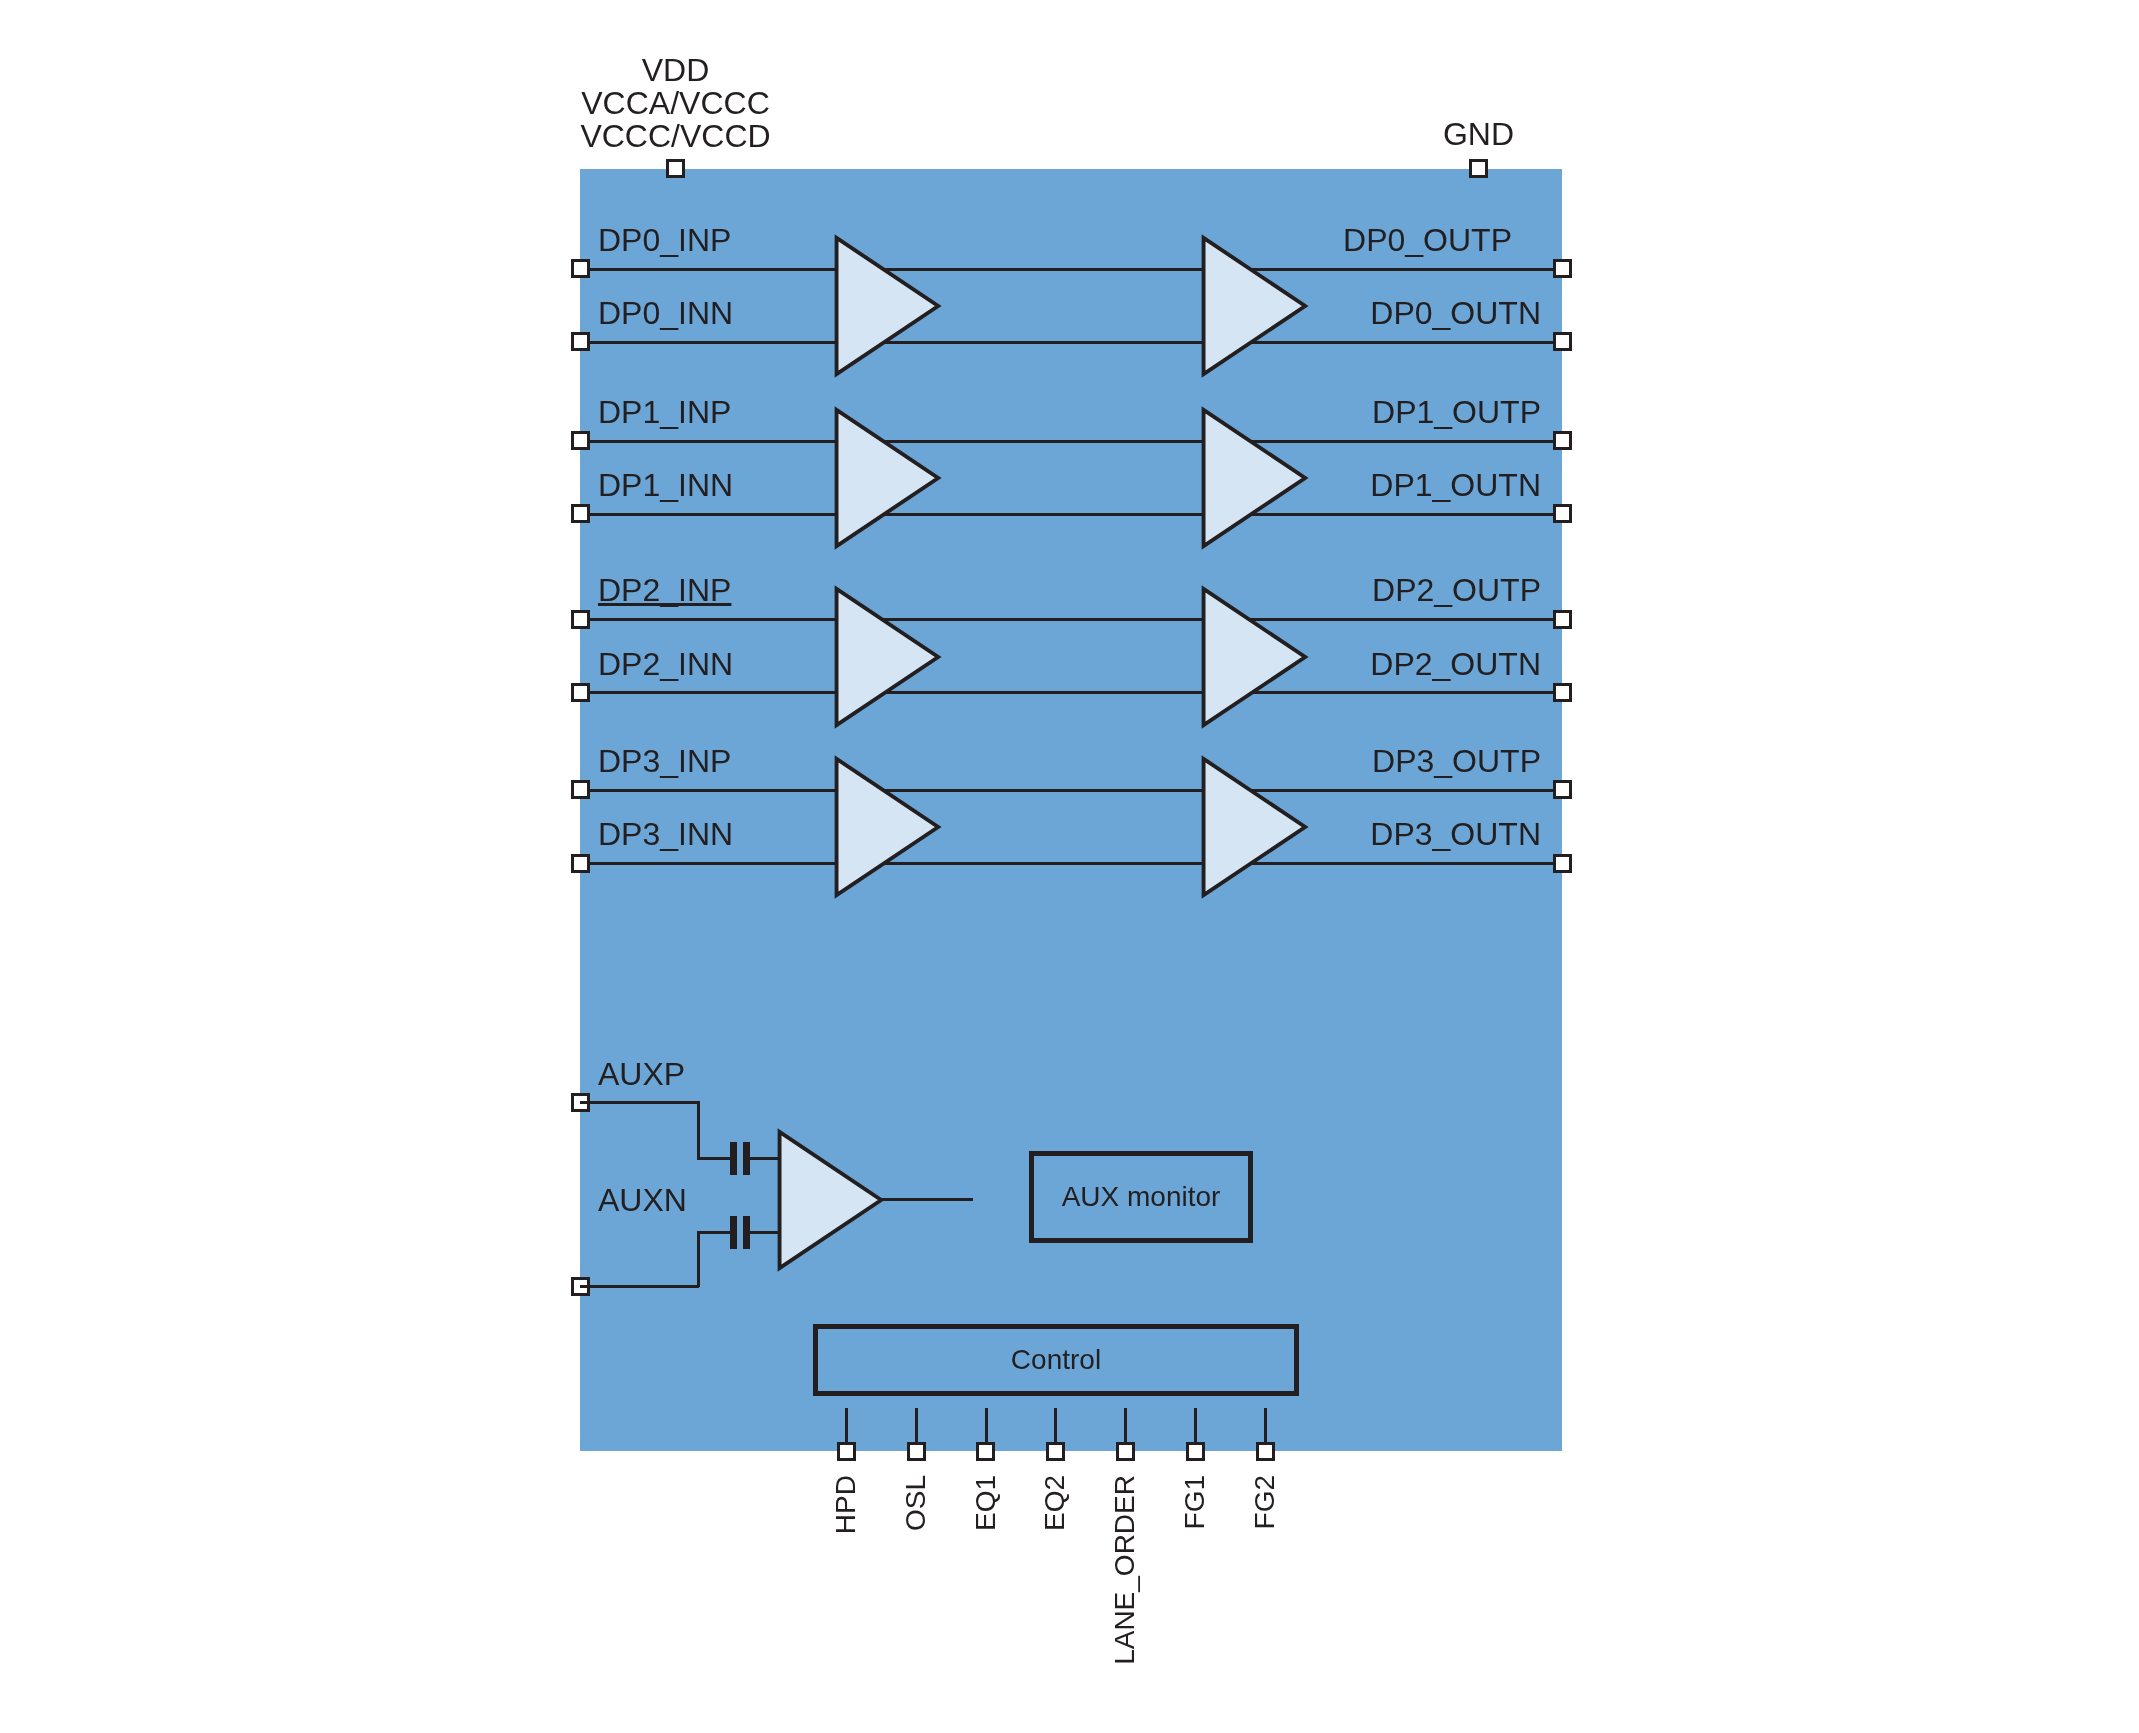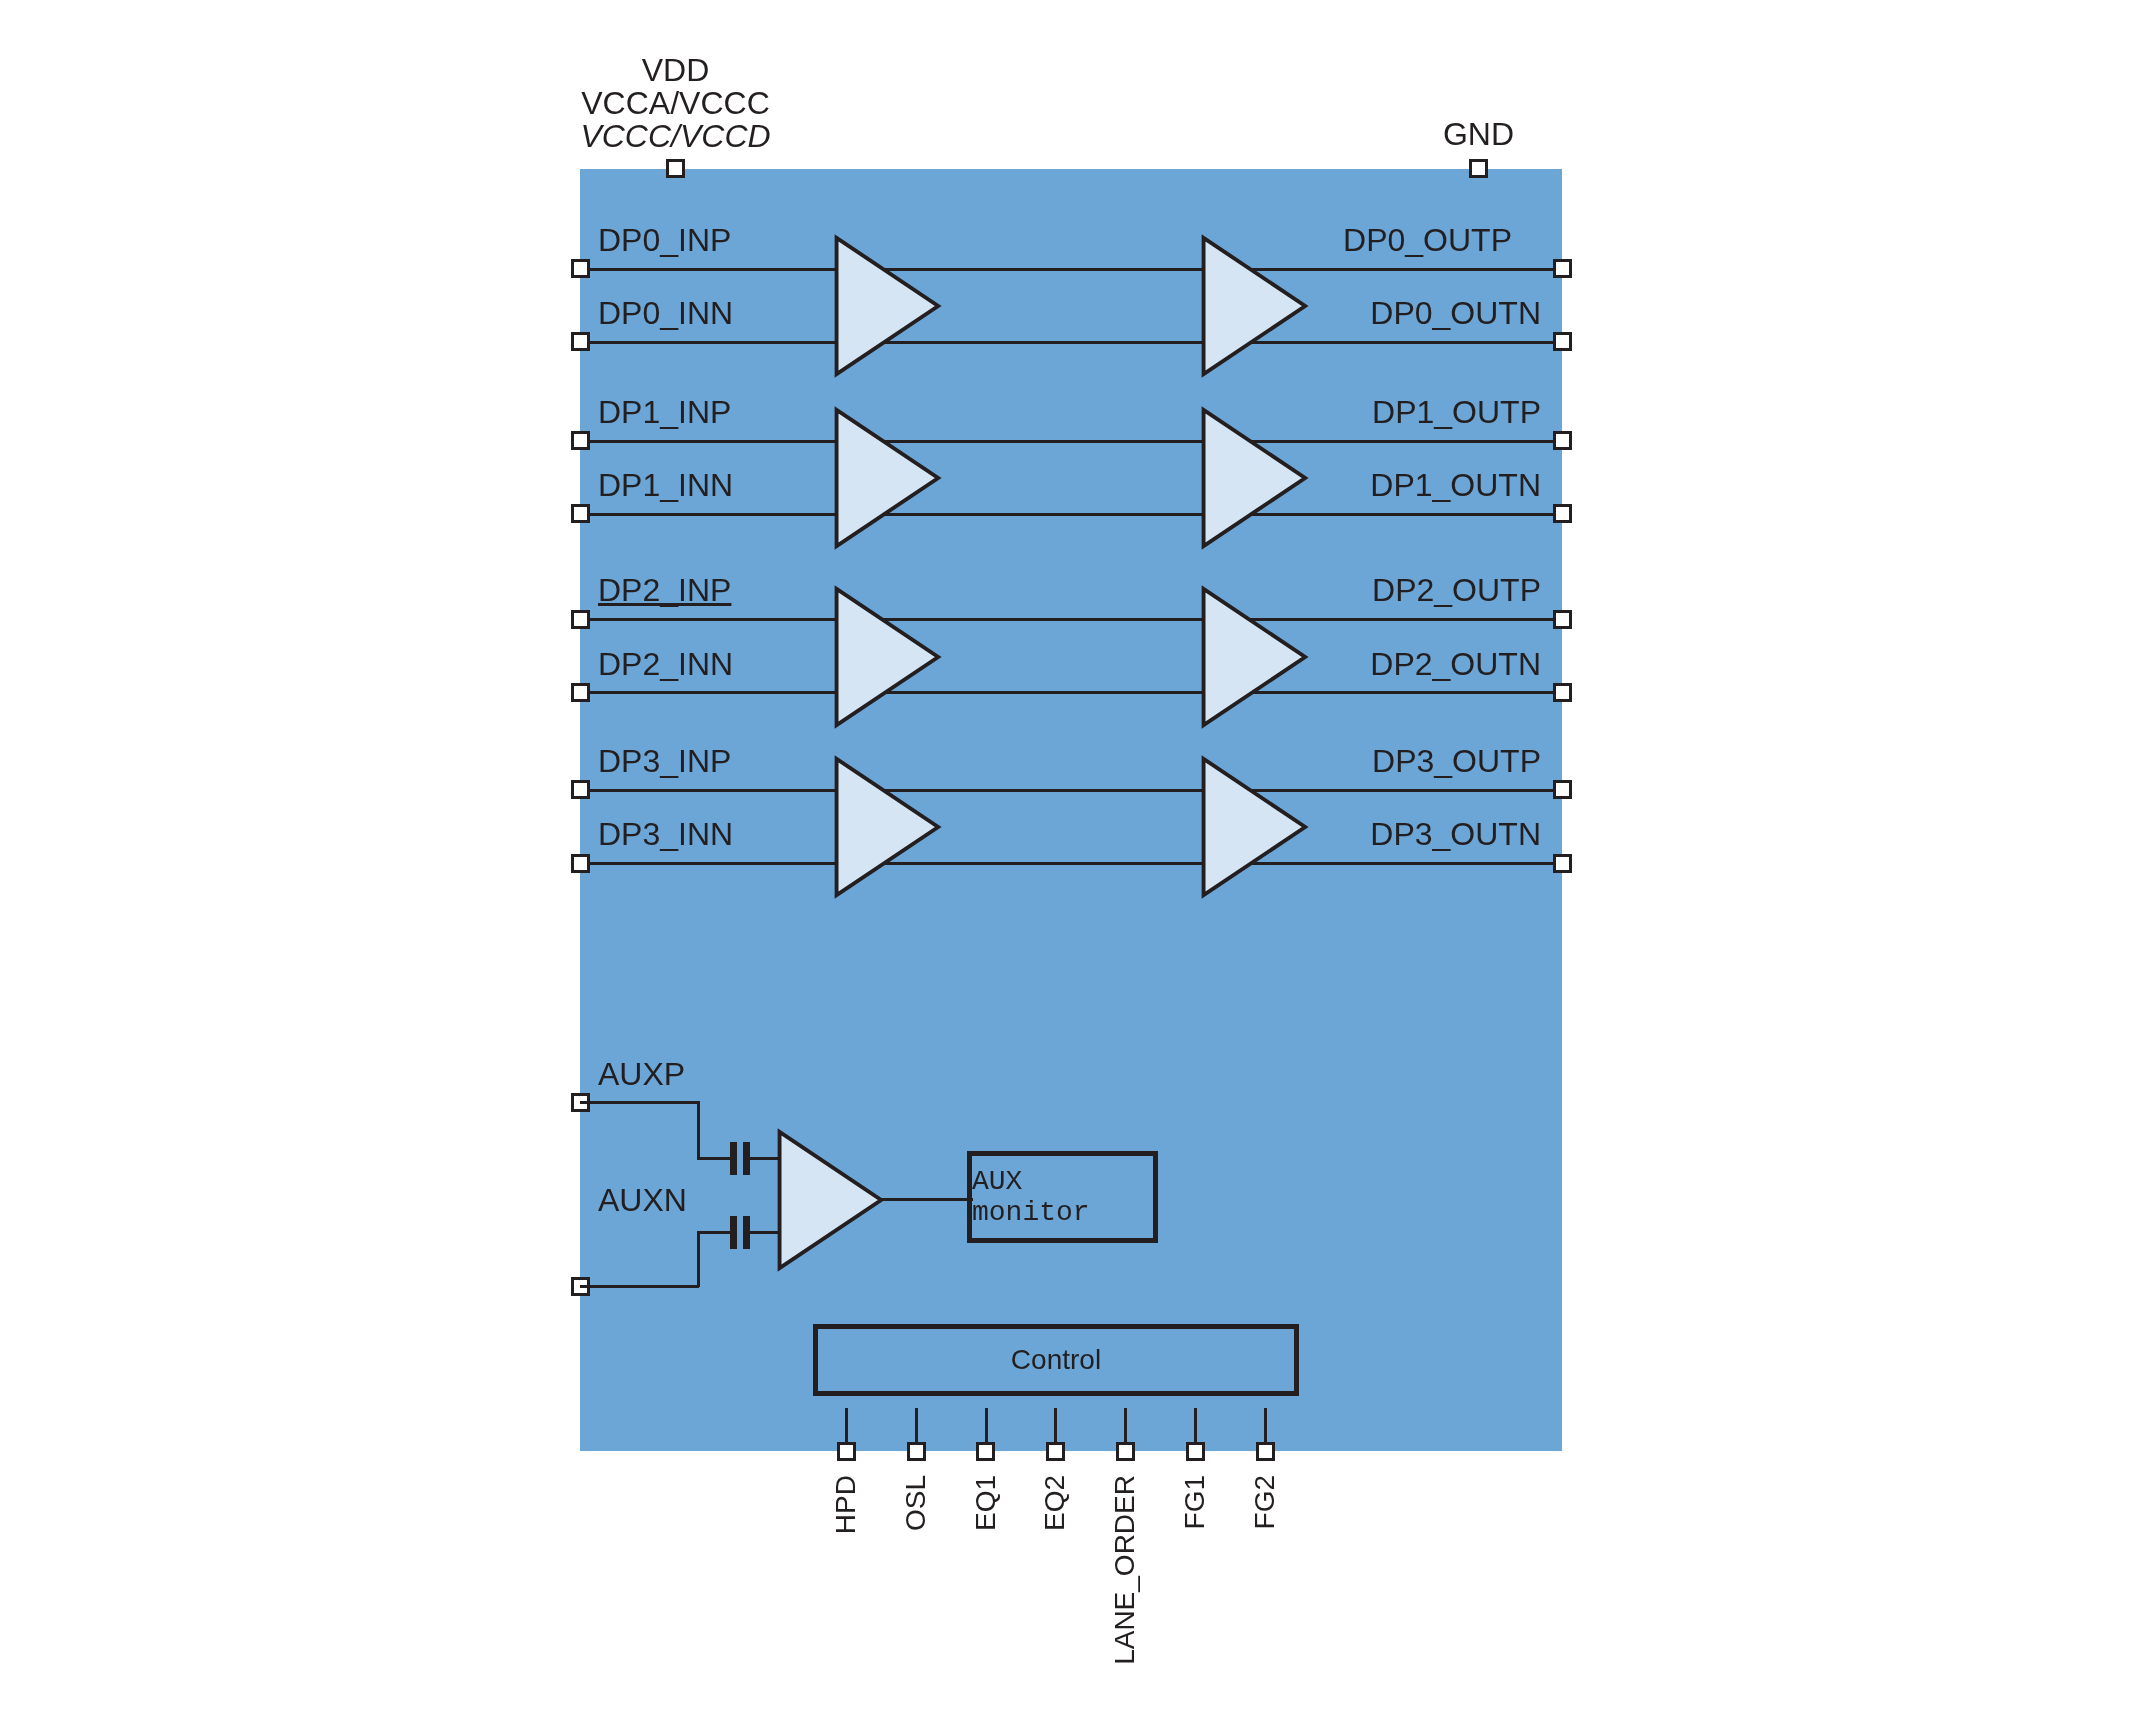--- a/index.html
+++ b/index.html
@@ -24,21 +24,21 @@
 </head>
 <body>
 
 <div id="canvas">
 
   <div class="chip" style="left:580px;top:169px;width:982px;height:1282px;"></div>
 
   <div class="center-stack" style="left:515px;top:54px;">
     <div class="lbl" style="position:static;">VDD</div>
     <div class="lbl" style="position:static;">VCCA/VCCC</div>
-    <div class="lbl" style="position:static;font-style:italic;">VCCC/VCCD</div>
+    <div class="lbl" style="position:static;">VCCC/VCCD</div>
   </div>
   <div class="pin" style="left:666px;top:159px;"></div>
 
   <div class="center-stack lbl" style="left:1318px;top:118px;">GND</div>
   <div class="pin" style="left:1469px;top:159px;"></div>
 
   <div class="wire" style="left:580px;top:268px;width:982px;height:2.6px;"></div>
   <div class="wire" style="left:580px;top:341px;width:982px;height:2.6px;"></div>
   <div class="wire" style="left:580px;top:440px;width:982px;height:2.6px;"></div>
   <div class="wire" style="left:580px;top:513px;width:982px;height:2.6px;"></div>
@@ -122,21 +122,21 @@
   <div class="wire" style="left:750px;top:1231px;width:30px;height:2.6px;"></div>
 
   <div class="cap" style="left:730px;top:1142px;"></div>
   <div class="cap" style="left:730px;top:1216px;"></div>
 
   <svg class="amp" style="left:777px;top:1128px;" width="108" height="144" viewBox="0 0 168 224">
     <polygon points="4,6 4,218 162,112"></polygon>
   </svg>
   <div class="wire" style="left:881px;top:1198px;width:92px;height:2.6px;"></div>
 
-  <div class="block" style="left:967px;top:1151px;width:191px;height:92px;font-family:Liberation Mono, monospace;">
+  <div class="block" style="left:1029px;top:1151px;width:224px;height:92px;">
     <span>AUX monitor</span>
   </div>
 
   <div class="block" style="left:813px;top:1324px;width:486px;height:72px;">
     <span>Control</span>
   </div>
 
   <div class="wire" style="left:845px;top:1408px;width:2.6px;height:35px;"></div>
   <div class="wire" style="left:915px;top:1408px;width:2.6px;height:35px;"></div>
   <div class="wire" style="left:985px;top:1408px;width:2.6px;height:35px;"></div>

